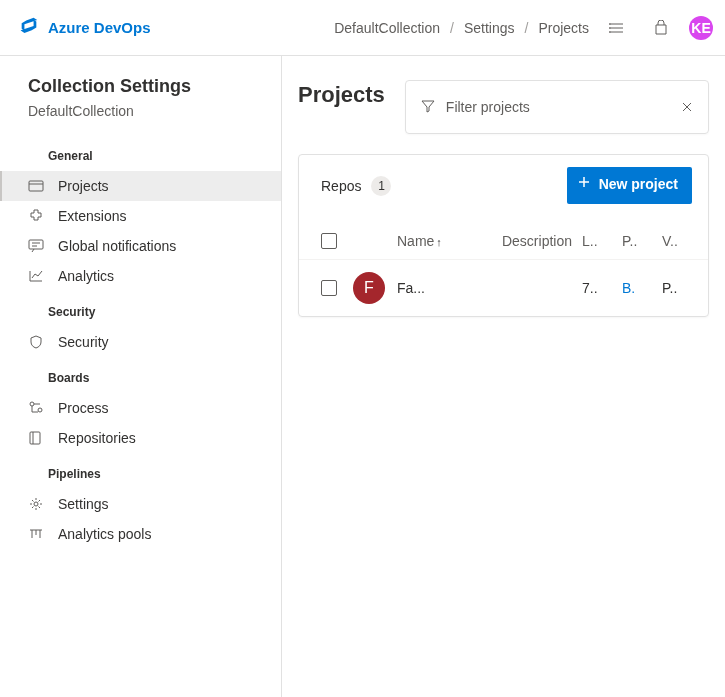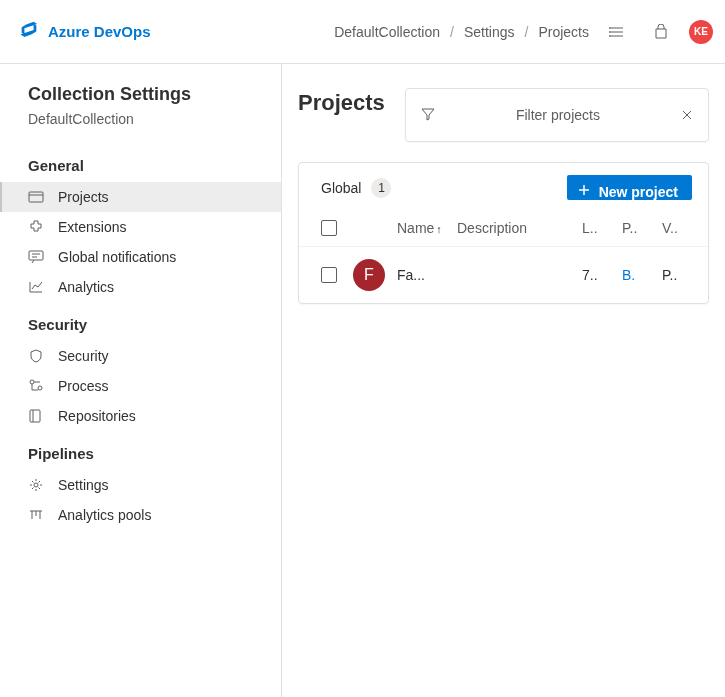--- a/index.html
+++ b/index.html
@@ -6,21 +6,21 @@
     body {
       font-family: "Segoe UI", -apple-system, sans-serif;
       font-size: 14px;
       color: #323130;
       background: #fff;
       width: 725px;
       height: 697px;
       overflow: hidden;
     }
     .topbar {
-      height: 64px;
+      height: 56px;
       display: flex;
       align-items: center;
       padding: 0 12px 0 18px;
       border-bottom: 1px solid #e1e1e1;
       gap: 8px;
     }
     .brand {
       display: flex;
       align-items: center;
       gap: 8px;
@@ -47,23 +47,23 @@
       align-items: center;
       justify-content: center;
       color: #605e5c;
       cursor: pointer;
       margin-left: 4px;
     }
     .avatar-top {
       width: 24px;
       height: 24px;
       border-radius: 50%;
-      background: #ef4444;
+      background: #d946ef;
       color: #fff;
-      font-size: 10px;
+      font-size: 14px;
       font-weight: 600;
       display: flex;
       align-items: center;
       justify-content: center;
       cursor: pointer;
       margin-left: 4px;
     }
     .layout { display: flex; height: calc(100% - 48px); }
     .sidebar {
       width: 282px;
@@ -75,23 +75,24 @@
       font-size: 18px;
       font-weight: 600;
       padding: 0 24px 6px 28px;
     }
     .sb-sub {
       font-size: 14px;
       color: #605e5c;
       padding: 0 24px 16px 28px;
     }
     .sb-heading {
-      font-size: 15px;
+      font-size: 12px;
       font-weight: 600;
       padding: 14px 24px 8px 28px;
+      margin-left: 20px;
     }
     .sb-item {
       display: flex;
       align-items: center;
       gap: 14px;
       padding: 7px 24px 7px 28px;
       cursor: pointer;
       color: #323130;
       position: relative;
     }
@@ -146,21 +147,20 @@
       gap: 10px;
       box-shadow: 0 1px 2px rgba(0,0,0,0.03);
     }
     .filter-box input {
       border: none;
       outline: none;
       flex: 1;
       font-size: 14px;
       color: #323130;
       background: transparent;
-      text-align: center;
     }
     .filter-box input::placeholder { color: #605e5c; }
     .filter-clear { color: #605e5c; cursor: pointer; display:flex; }
     .card {
       border: 1px solid #e1e1e1;
       border-radius: 4px;
       box-shadow: 0 1px 2px rgba(0,0,0,0.04);
     }
     .card-top {
       display: flex;
@@ -179,44 +179,45 @@
       justify-content: center;
       padding: 0 6px;
       color: #323130;
     }
     .btn-primary {
       margin-left: auto;
       background: #0078d4;
       color: #fff;
       border: none;
       border-radius: 2px;
-      padding: 8px 14px 0 10px;
+      padding: 8px 14px 12px 10px;
       font-size: 14px;
       font-weight: 600;
       cursor: pointer;
       display: flex;
       align-items: center;
       gap: 8px;
     }
     .tbl-head, .tbl-row {
       display: flex;
       align-items: center;
       padding: 6px 16px 6px 22px;
       gap: 10px;
     }
     .tbl-head {
       color: #605e5c;
       border-bottom: 1px solid #f3f2f1;
       padding-bottom: 10px;
+      margin-top: 9px;
     }
     .tbl-row { padding-top: 12px; padding-bottom: 12px; }
     .col-check { width: 22px; display:flex; }
     .col-av    { width: 34px; }
     .col-name  { width: 50px; overflow:hidden; text-overflow:ellipsis; white-space:nowrap; }
-    .col-desc  { flex: 1; }
+    .col-desc  { flex: 1; text-align: right; }
     .col-s     { width: 30px; overflow:hidden; text-overflow:ellipsis; white-space:nowrap; }
     .checkbox {
       width: 16px;
       height: 16px;
       border: 1px solid #605e5c;
       border-radius: 2px;
       cursor: pointer;
     }
     .proj-avatar {
       width: 32px;
@@ -316,20 +317,21 @@
     <div class="sb-heading">Security</div>
     <div class="sb-item">
       <span class="sb-icon">
           <svg width="16" height="16" viewBox="0 0 16 16" fill="none" stroke="currentColor">
             <path d="M8 2l5 2v4c0 3-2 5-5 6-3-1-5-3-5-6V4l5-2z"></path>
           </svg>
         </span>
       <span>Security</span>
     </div>
 
+    <div class="sb-heading">Boards</div>
     <div class="sb-item">
       <span class="sb-icon">
           <svg width="16" height="16" viewBox="0 0 16 16" fill="none" stroke="currentColor">
             <circle cx="4" cy="4" r="2"></circle>
             <circle cx="12" cy="10" r="2"></circle>
             <path d="M6 4h6M4 6v6h6"></path>
           </svg>
         </span>
       <span>Process</span>
     </div>
@@ -377,21 +379,21 @@
         <span class="filter-clear">
           <svg width="14" height="14" viewBox="0 0 14 14" stroke="#605e5c" stroke-width="1">
               <path d="M3 3l8 8M11 3l-8 8"></path>
             </svg>
         </span>
       </div>
     </div>
 
     <div class="card">
       <div class="card-top">
-        <span>Global</span>
+        <span>Repos</span>
         <span class="badge">1</span>
         <button class="btn-primary">
           <span>
             <svg width="14" height="14" viewBox="0 0 14 14" stroke="#fff" stroke-width="1.5">
                 <path d="M7 2v10M2 7h10"></path>
               </svg>
           </span>
           <span>New project</span>
         </button>
       </div>

